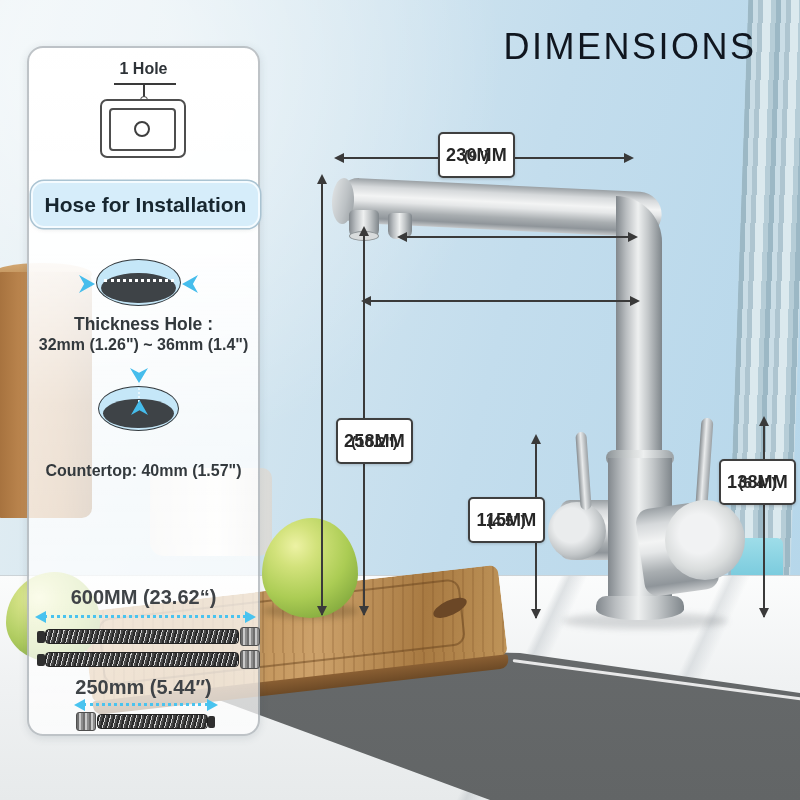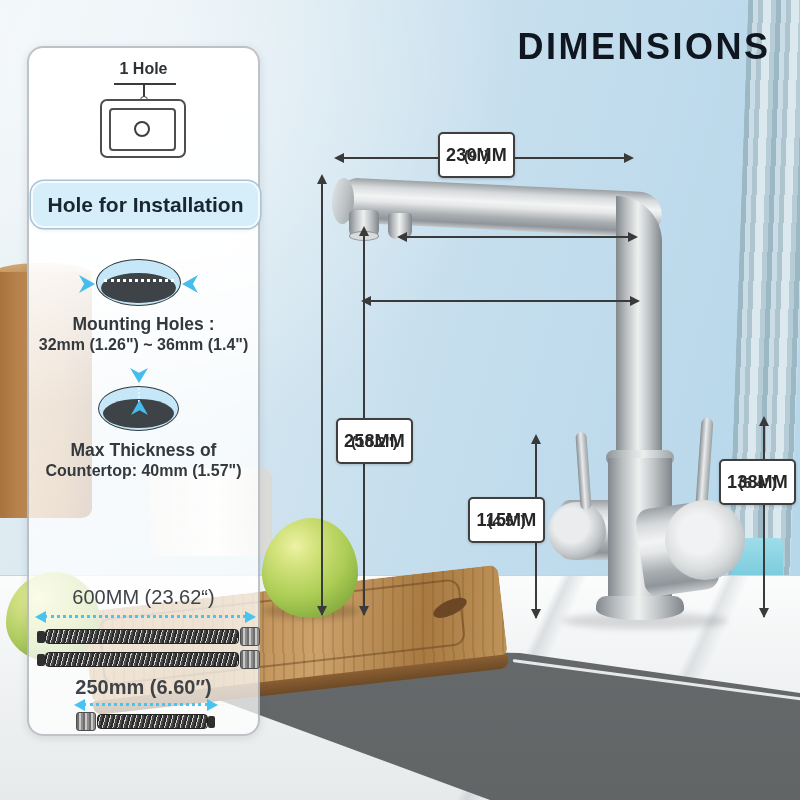--- a/index.html
+++ b/index.html
@@ -59,22 +59,22 @@
   .ah-r{border-top:5px solid transparent;border-bottom:5px solid transparent;border-left:10px solid #3a3a3a;}
   .ah-u{border-left:5px solid transparent;border-right:5px solid transparent;border-bottom:10px solid #3a3a3a;}
   .ah-d{border-left:5px solid transparent;border-right:5px solid transparent;border-top:10px solid #3a3a3a;}
   .dim-box{width:77px;height:46px;background:#fff;border:2px solid #3f3f3f;border-radius:5px;
         display:flex;flex-direction:column;align-items:center;justify-content:center;
         box-shadow:0 1px 3px rgba(0,0,0,.18);z-index:60;}
   .dim-box .mm{position:static;font-size:18px;line-height:20px;font-weight:700;color:#262626;letter-spacing:.2px;}
   .dim-box .in{position:static;font-size:15px;line-height:17px;font-weight:600;color:#2c2c2c;}
   .anno{z-index:55;}
 
-  .page-title{left:500px;top:26px;width:260px;font-size:36px;font-weight:700;
-        letter-spacing:2.5px;color:#10161f;z-index:20;margin-left:14px;}
+  .page-title{left:500px;top:26px;width:260px;font-size:36px;font-weight:400;
+        letter-spacing:2.5px;color:#10161f;z-index:20;}
 
   
   .panel{left:27px;top:46px;width:233px;height:690px;border-radius:16px;z-index:40;
         border:2px solid rgba(125,136,144,.5);
         background:linear-gradient(180deg,rgba(255,255,255,.97) 0%,rgba(255,255,255,.95) 30%,rgba(255,255,255,.8) 52%,rgba(255,255,255,.72) 100%);
         box-shadow:0 2px 8px rgba(60,80,95,.15);}
   .pill{left:2px;width:229px;height:47px;border-radius:13px;background:#d6edfa;
         border:2px solid #f4fbff;box-shadow:0 0 0 1.5px #a9c3d2,0 2px 4px rgba(0,0,0,.08);
         display:flex;align-items:center;justify-content:center;
         font-size:21px;font-weight:600;color:#17262f;}
@@ -199,60 +199,59 @@
 
     <div class="ctext" style="top:12px;font-size:16px;font-weight:700;color:#2e3338;">1 Hole</div>
     <div style="left:85px;top:35px;width:62px;height:2px;background:#3a3a3a;"></div>
     <div style="left:114px;top:37px;width:2px;height:13px;background:#3a3a3a;"></div>
     <div style="left:111px;top:48px;width:8px;height:8px;border:1.5px solid #444;border-radius:50%;background:#fff;"></div>
     <div style="left:71px;top:51px;width:86px;height:59px;border:2px solid #4e4e4e;border-radius:7px;background:#fff;"></div>
     <div style="left:80px;top:60px;width:67px;height:43px;border:2px solid #4e4e4e;border-radius:4px;"></div>
     <div style="left:105px;top:73px;width:16px;height:16px;border:2.5px solid #3e3e3e;border-radius:50%;"></div>
 
     <div class="pill" style="top:133px;">
-      <span style="position:static;">Hole for Installation</span>
+      <span style="position:static;">Hose for Installation</span>
     </div>
 
     <div class="ellipse" style="left:67px;top:211px;width:85px;height:47px;">
       <div class="bowl"></div>
       <div class="dot-cyan" style="left:7px;top:19px;width:70px;border-top-color:#fff;"></div>
     </div>
     <div class="cyan cyan-r" style="left:50px;top:227px;width:16px;height:18px;"></div>
     <div class="cyan cyan-l" style="left:153px;top:227px;width:16px;height:18px;"></div>
-    <div class="ctext" style="top:266px;font-size:17.5px;font-weight:600;color:#33393d;">Mounting Holes :</div>
+    <div class="ctext" style="top:266px;font-size:17.5px;font-weight:600;color:#33393d;">Thickness Hole :</div>
     <div class="ctext" style="top:288px;font-size:16px;font-weight:600;color:#33393d;">32mm (1.26") ~ 36mm (1.4")</div>
 
     <div class="cyan cyan-d" style="left:101px;top:320px;width:18px;height:15px;"></div>
     <div class="ellipse" style="left:69px;top:338px;width:81px;height:45px;">
       <div class="bowl"></div>
     </div>
     <div style="left:109px;top:336px;width:0;height:26px;border-left:2.5px dotted #e8f6fd;"></div>
     <div class="cyan cyan-u" style="left:102px;top:352px;width:17px;height:15px;"></div>
-    <div class="ctext" style="top:392px;font-size:17.5px;font-weight:600;color:#33393d;">Max Thickness of</div>
     <div class="ctext" style="top:414px;font-size:16px;font-weight:600;color:#33393d;">Countertop: 40mm (1.57")</div>
 
 
-    <div class="ctext" style="top:538px;font-size:20px;font-weight:400;color:#3f4347;">600MM (23.62“)</div>
+    <div class="ctext" style="top:538px;font-size:20px;font-weight:700;color:#3f4347;">600MM (23.62“)</div>
     <div style="left:6px;top:562px;width:221px;height:14px;">
       <div class="dot-cyan" style="left:9px;top:5px;width:202px;"></div>
       <div class="tri-l" style="left:0;top:1px;"></div>
       <div class="tri-r" style="right:0;top:1px;"></div>
     </div>
     <div style="left:8px;top:579px;width:224px;height:19px;">
       <div class="endcapel" style="left:0;top:4px;width:8px;height:12px;"></div>
       <div class="braid" style="left:8px;top:2px;width:194px;"></div>
       <div class="nut" style="left:203px;top:0;"></div>
     </div>
     <div style="left:8px;top:602px;width:224px;height:19px;">
       <div class="endcapel" style="left:0;top:4px;width:8px;height:12px;"></div>
       <div class="braid" style="left:8px;top:2px;width:194px;"></div>
       <div class="nut" style="left:203px;top:0;"></div>
     </div>
 
-    <div class="ctext" style="top:628px;font-size:20px;font-weight:700;color:#3f4347;">250mm (6.60″)</div>
+    <div class="ctext" style="top:628px;font-size:20px;font-weight:700;color:#3f4347;">250mm (5.44″)</div>
     <div style="left:45px;top:650px;width:144px;height:14px;">
       <div class="dot-cyan" style="left:9px;top:5px;width:125px;"></div>
       <div class="tri-l" style="left:0;top:1px;"></div>
       <div class="tri-r" style="right:0;top:1px;"></div>
     </div>
     <div style="left:47px;top:664px;width:140px;height:19px;">
       <div class="nut" style="left:0;top:0;"></div>
       <div class="braid" style="left:21px;top:2px;width:111px;"></div>
       <div class="endcapel" style="left:132px;top:4px;width:7px;height:12px;"></div>
     </div>

